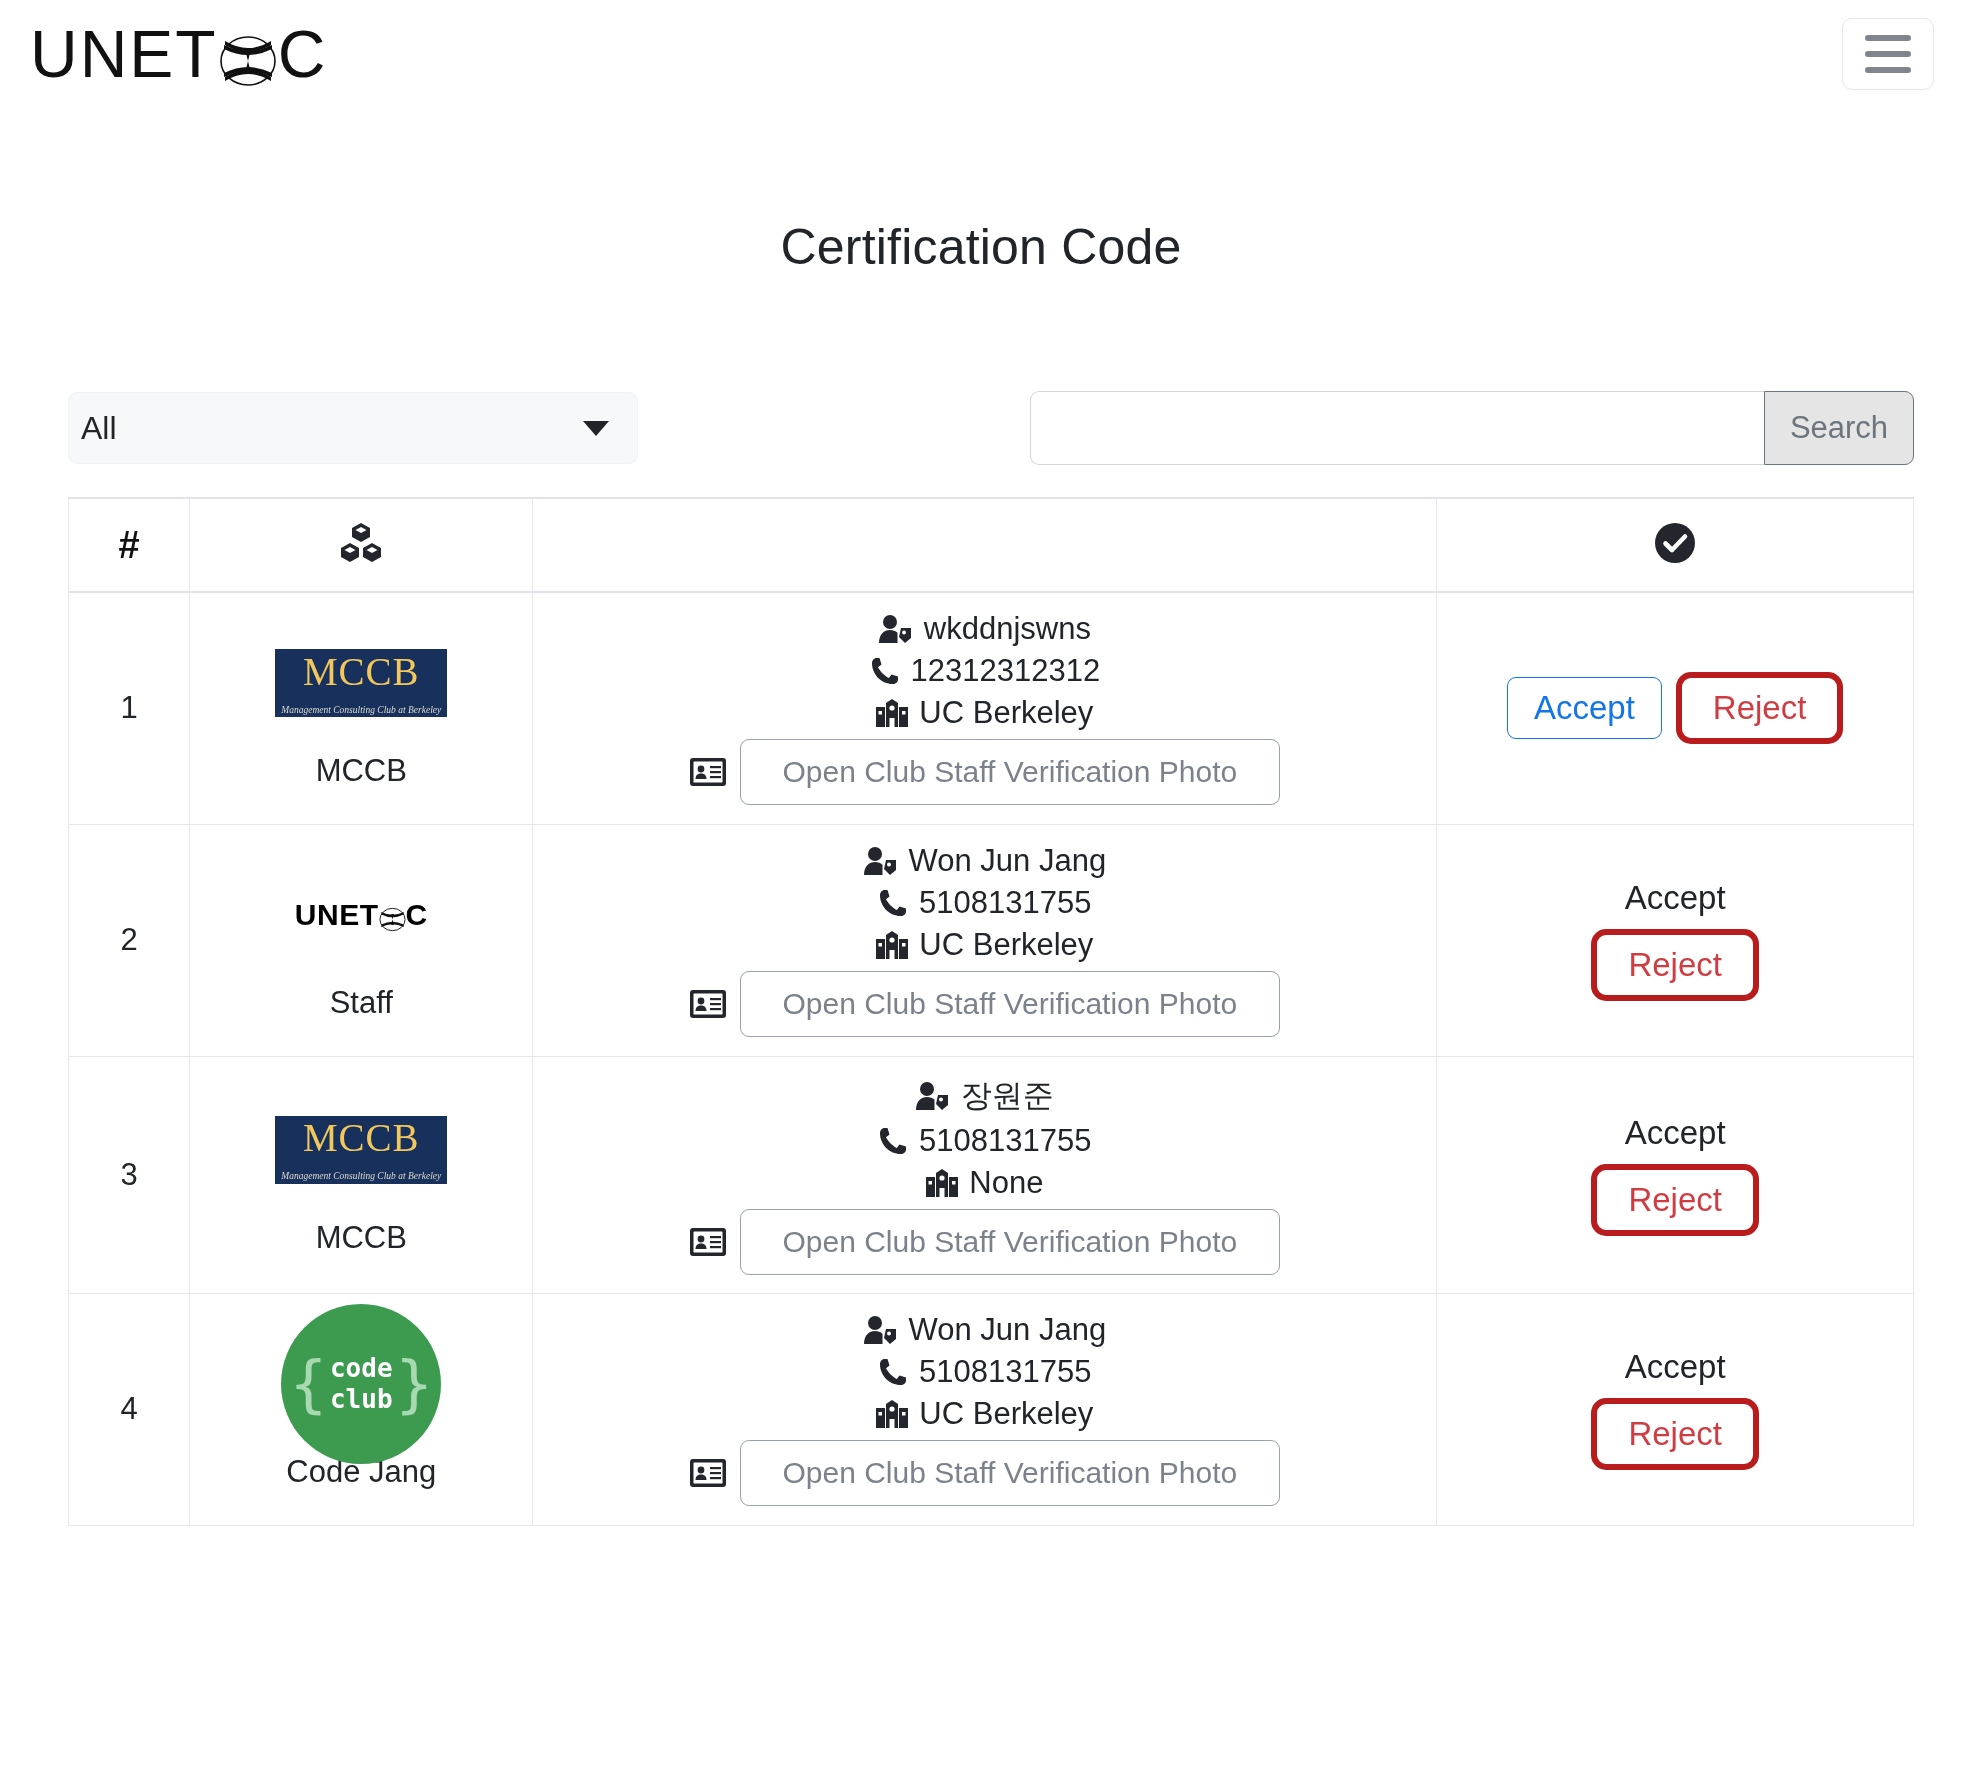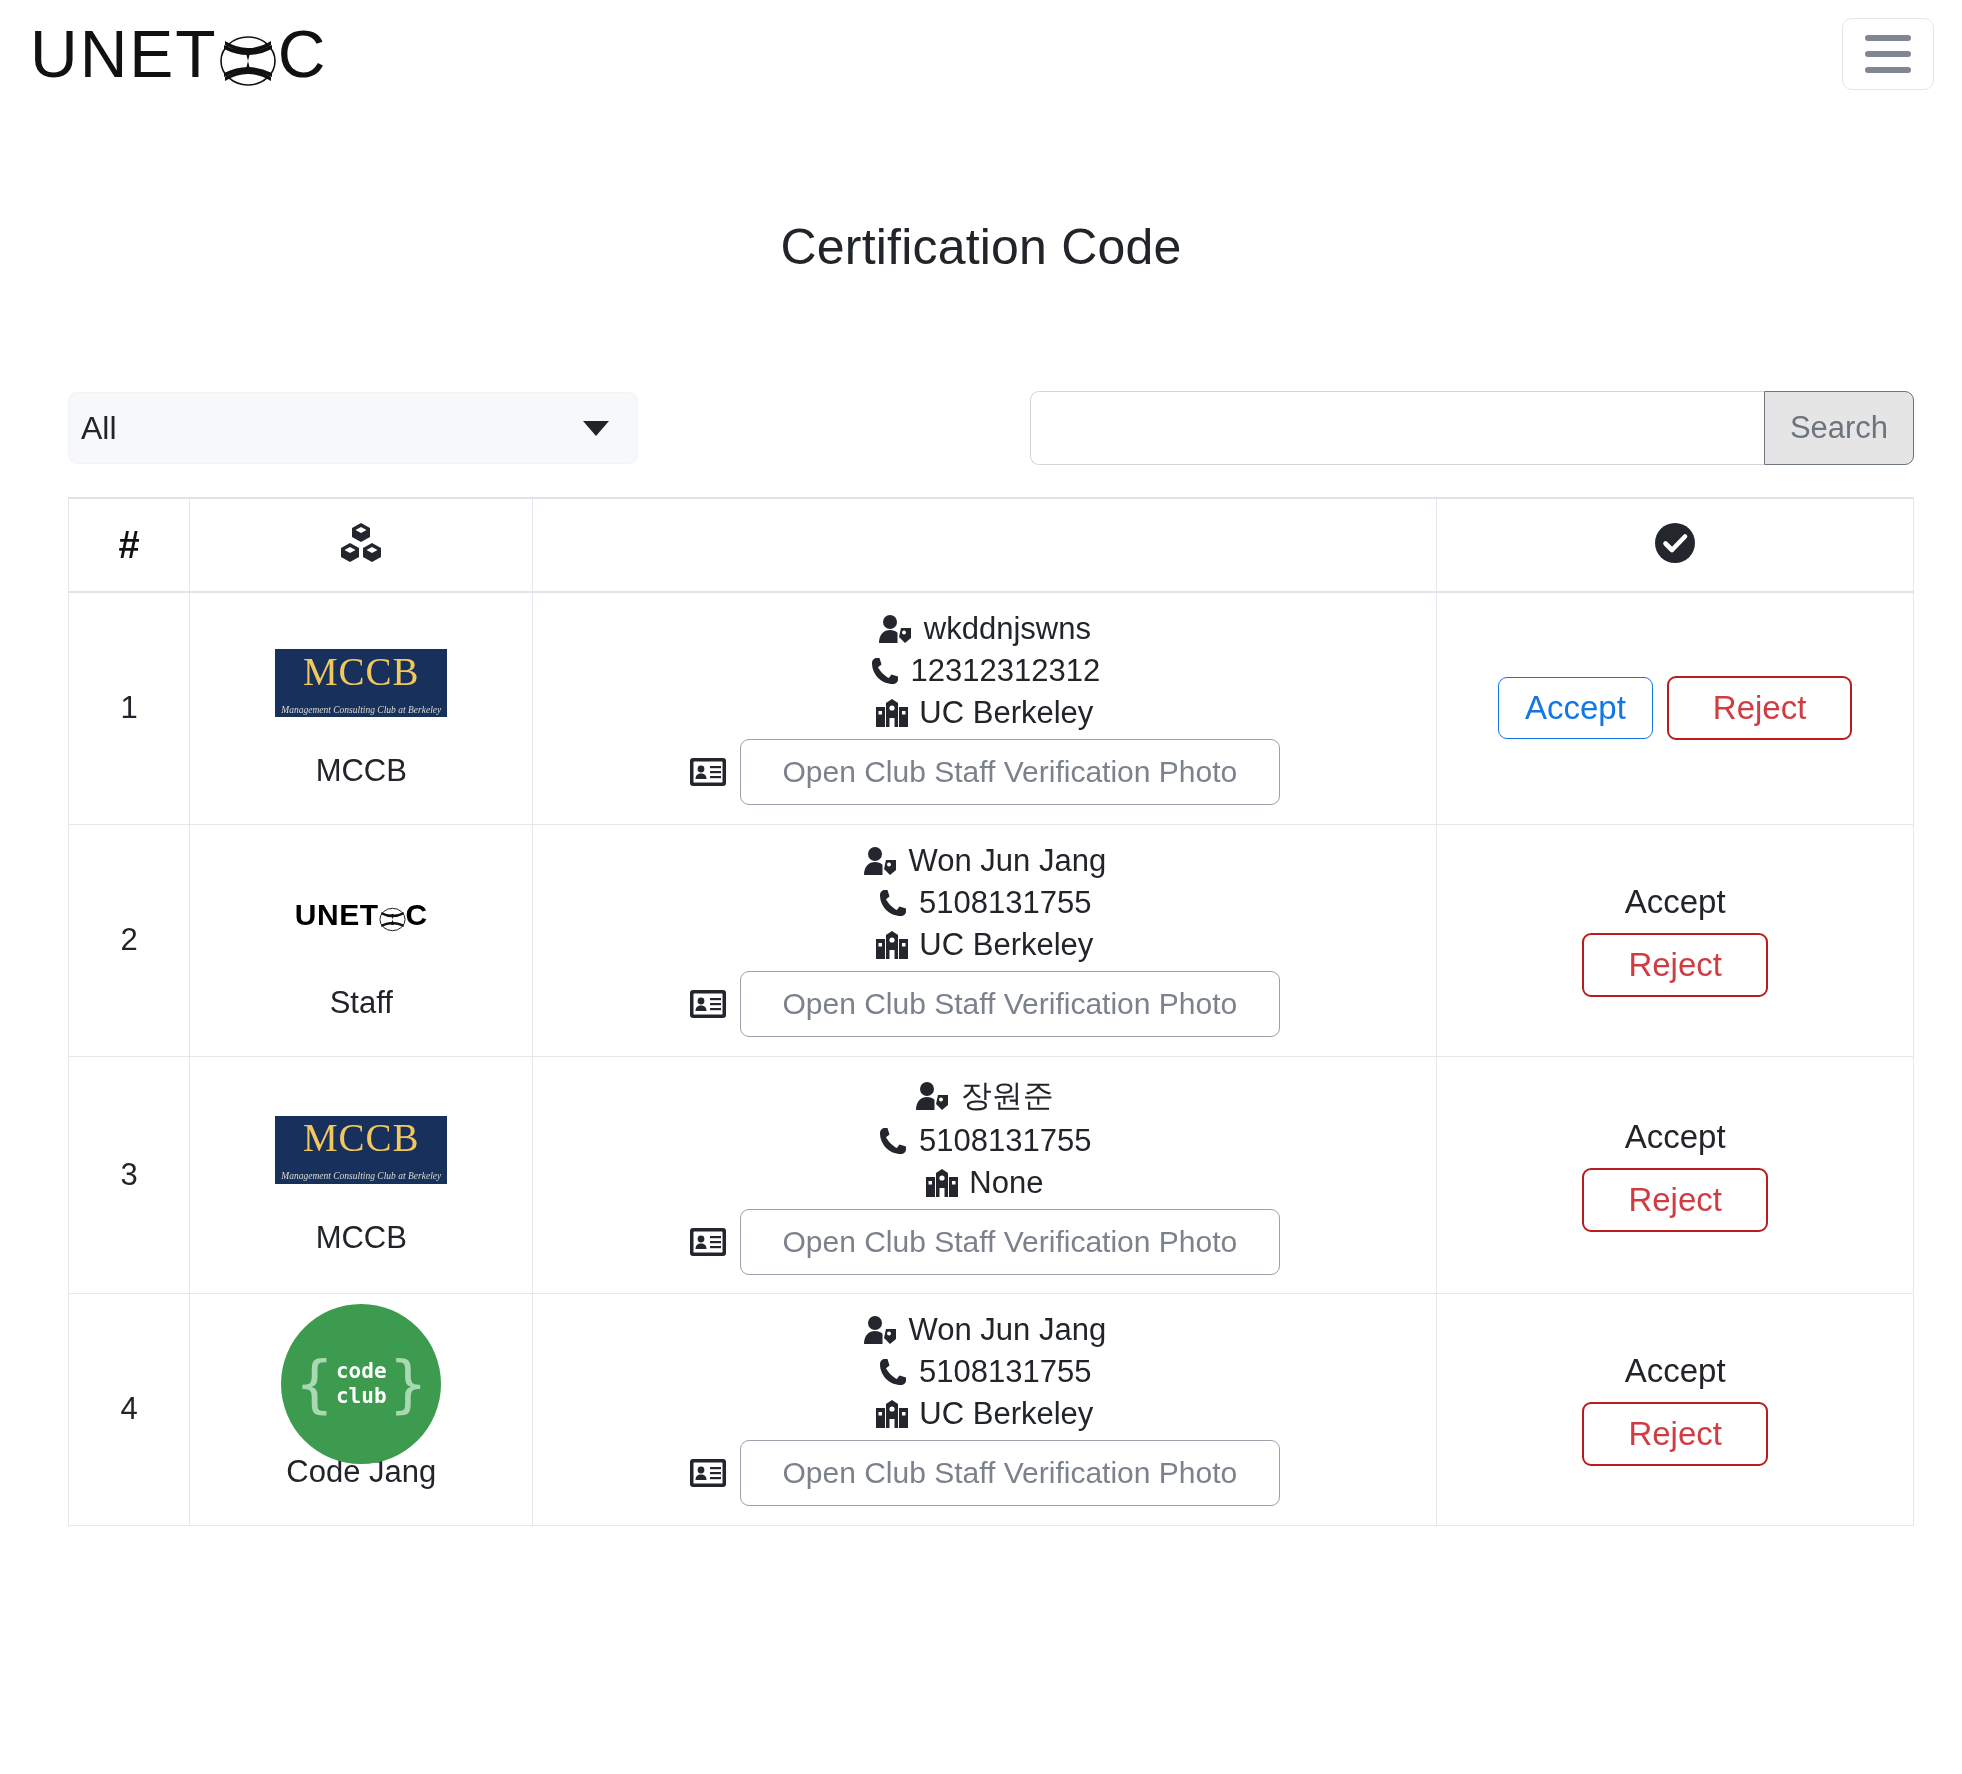--- a/index.html
+++ b/index.html
@@ -172,21 +172,21 @@
     display: flex; align-items: center; gap: 3px;
   }
   .codeclub .brace {
     font-family: "DejaVu Sans Mono", monospace;
     font-size: 62px; color: #a8d9b0; line-height: 0.85;
     font-weight: 300;
   }
   .codeclub .cc-words {
     display: flex; flex-direction: column; align-items: flex-end;
     font-family: "DejaVu Sans Mono", monospace;
-    font-size: 21px; font-weight: 700; color: #fff;
+    font-size: 26px; font-weight: 700; color: #fff;
     line-height: 1.18; letter-spacing: 0px;
   }
 
   
   .info-cell { padding: 12px 16px; }
   .info-line {
     display: flex; align-items: center; justify-content: center;
     gap: 11px; font-size: 31px; color: #212529;
     margin-bottom: 6px; white-space: nowrap;
   }
@@ -212,24 +212,24 @@
   .actions-stack {
     display: flex; flex-direction: column; align-items: center; gap: 12px;
   }
   .btn-accept {
     border: 1px solid #1275e8; border-radius: 9px;
     background: #fff; color: #1275e8;
     font-size: 33px; font-family: inherit;
     padding: 11px 26px; cursor: pointer;
   }
   .btn-reject {
-    border: 2px solid #b91c1c; border-radius: 9px;
+    border: 6px solid #b91c1c; border-radius: 15px;
     background: #fff; color: #cf3c42;
     font-size: 33px; font-family: inherit;
-    padding: 11px 44px; cursor: pointer;
+    padding: 11px 31px; cursor: pointer;
   }
   .txt-accept { font-size: 33px; color: #212529; }
 </style>
 </head>
 <body>
 
 <div class="topbar">
   <div class="brand">
     <span>UNET</span>
     <span class="spool">

